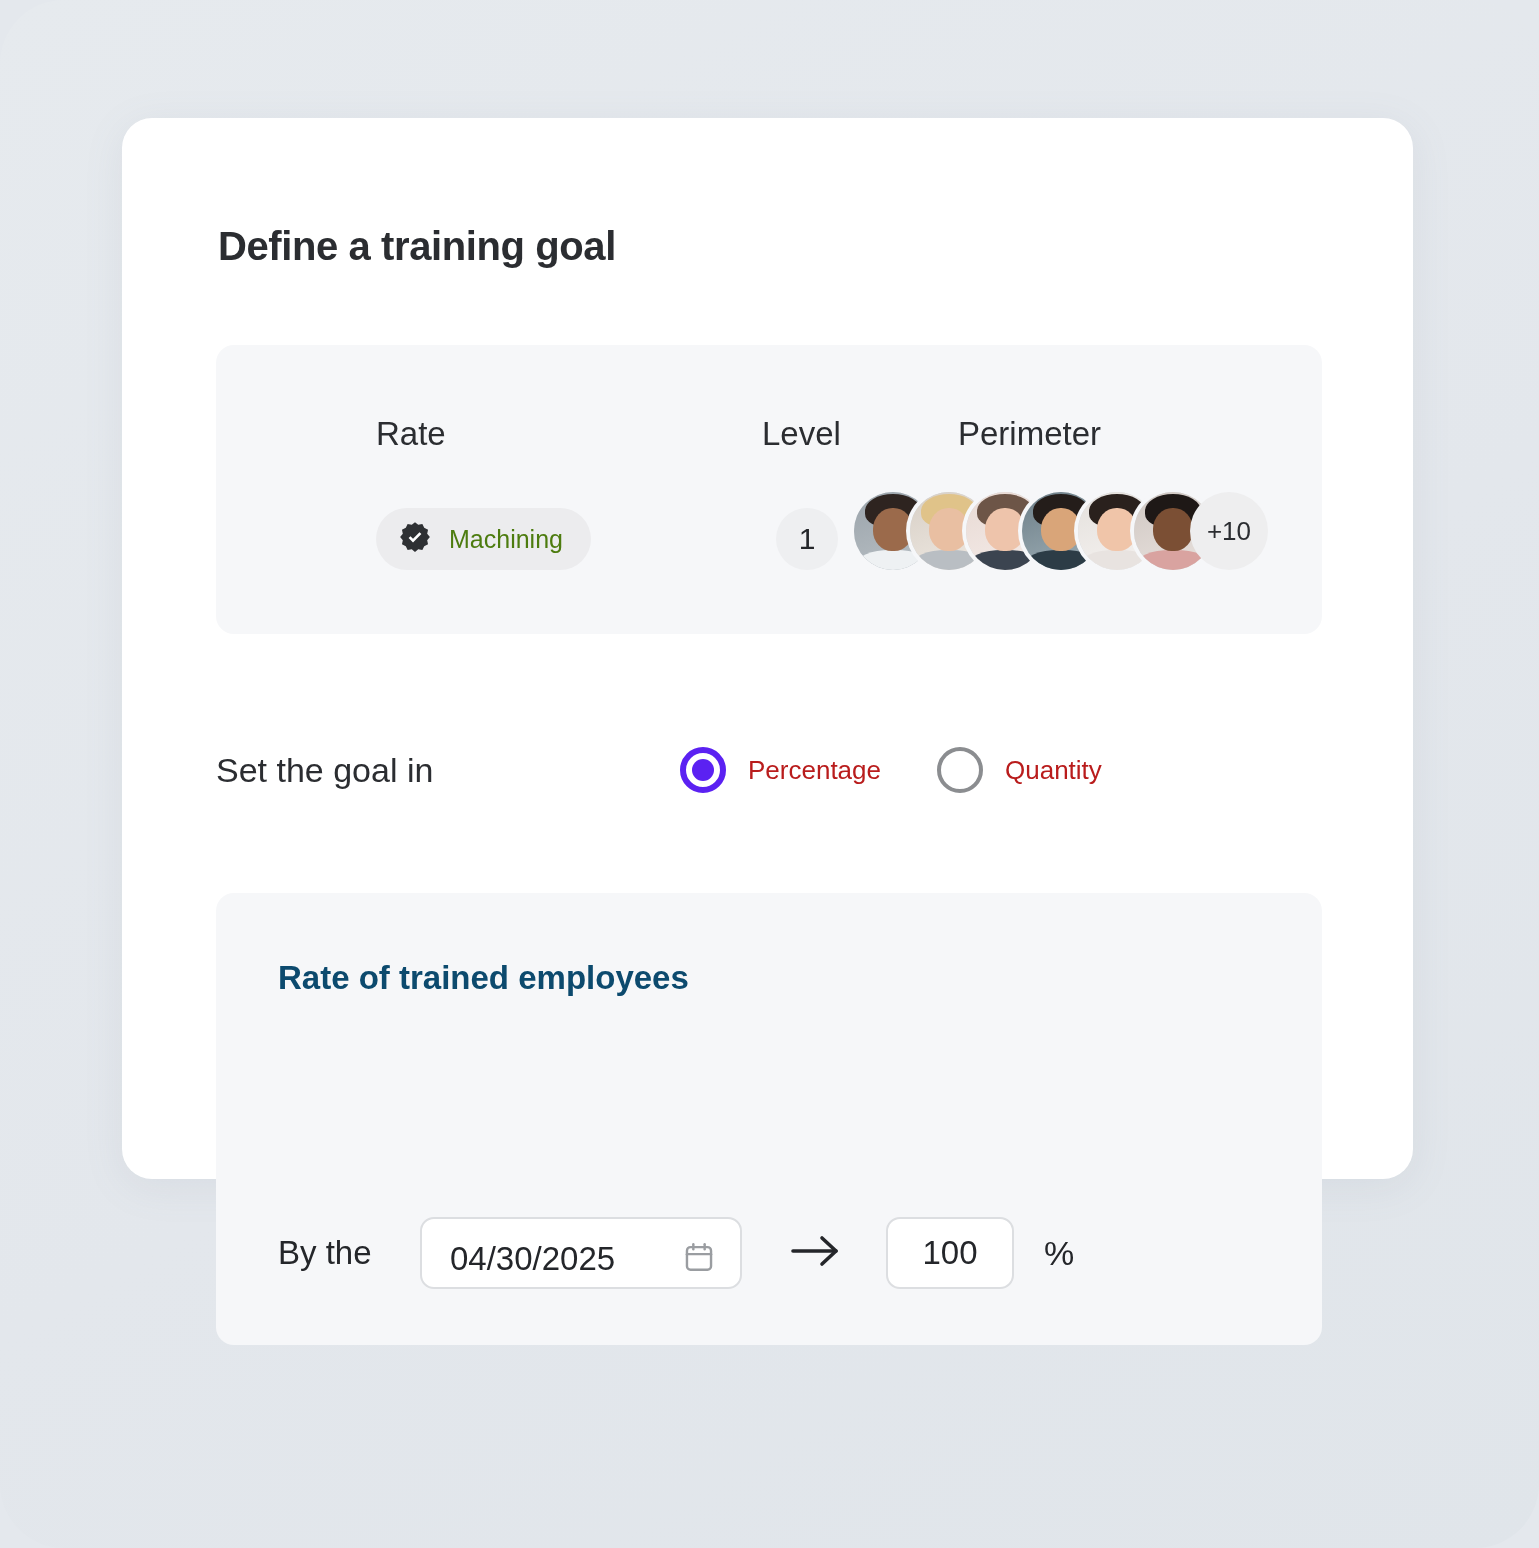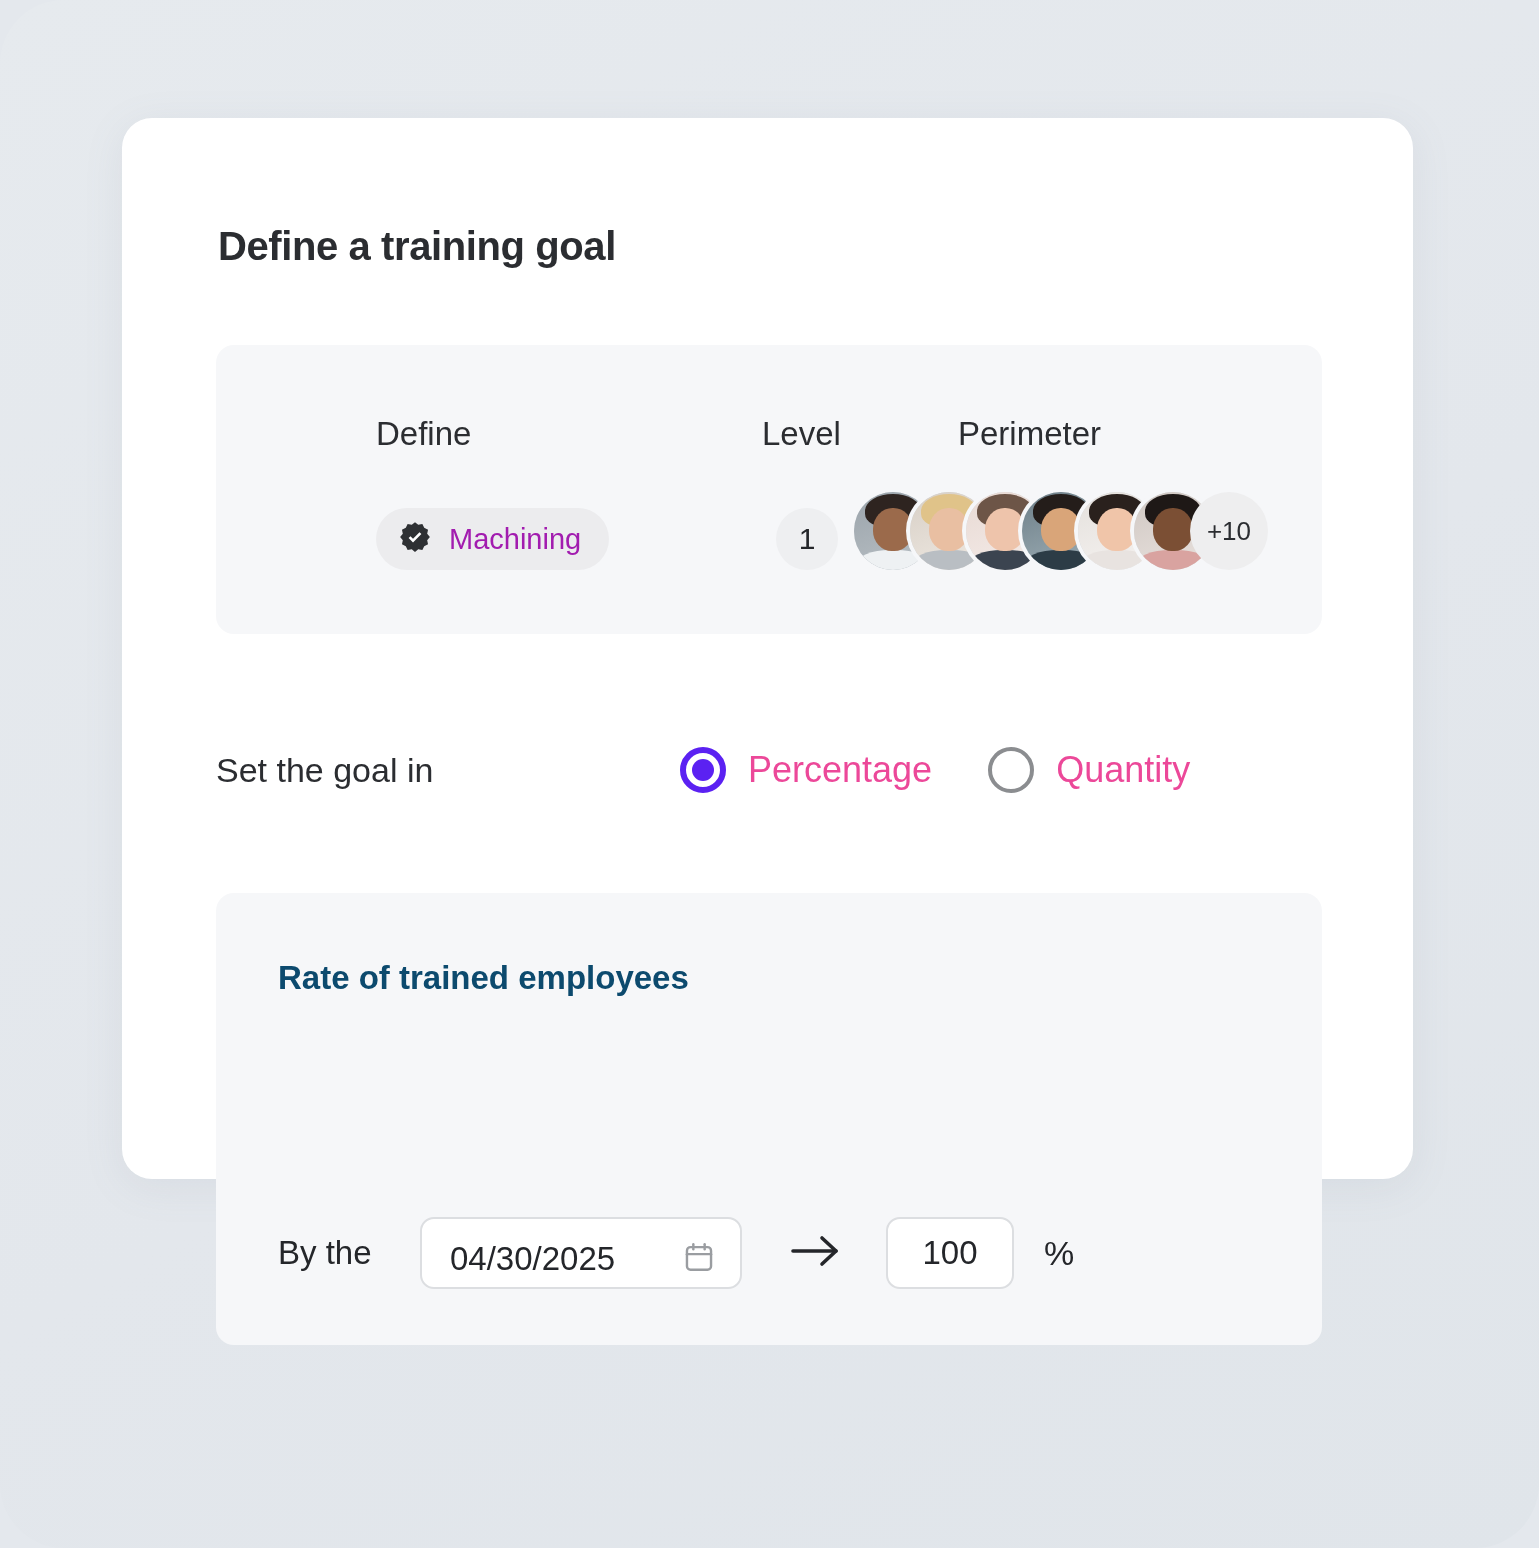--- a/index.html
+++ b/index.html
@@ -87,22 +87,22 @@
     height: 62px;
     padding: 0 28px 0 22px;
     display: flex;
     align-items: center;
     gap: 17px;
     background: #ececee;
     border-radius: 31px;
     box-sizing: border-box;
   }
   .skill-chip .label {
-    font-size: 29px;
-    color: #a21caf;
+    font-size: 25px;
+    color: #4d7c0f;
     white-space: nowrap;
   }
   .badge-icon { display: block; }
 
   .level-badge {
     position: absolute;
     left: 560px;
     top: 163px;
     width: 62px;
     height: 62px;
@@ -209,22 +209,22 @@
     transform: translate(-50%,-50%);
     width: 22px; height: 22px;
     border-radius: 50%;
     background: #5b21f2;
   }
   .radio.off {
     border: 4px solid #8b8d90;
     background: #ffffff;
   }
   .radio-label {
-    font-size: 36px;
-    color: #ec4899;
+    font-size: 26px;
+    color: #b91c1c;
     white-space: nowrap;
   }
 
   
   .rate-title {
     position: absolute;
     left: 62px;
     top: 66px;
     font-size: 33px;
     font-weight: bold;
@@ -305,21 +305,21 @@
 <body>
 
 <div class="backdrop">
 
   <div class="card">
 
     <div class="card-title">Define a training goal</div>
 
     <div class="panel panel-skill">
 
-      <div class="col-head head-skill">Define</div>
+      <div class="col-head head-skill">Rate</div>
       <div class="col-head head-level">Level</div>
       <div class="col-head head-perimeter">Perimeter</div>
 
       <div class="skill-chip">
         <span class="badge-icon">
           <svg width="34" height="34" viewBox="0 0 24 24">
             <path fill="#2e3033" d="M12 1.5l2.3 1.9 2.9-.6 1.3 2.7 2.7 1.3-.6 2.9 1.9 2.3-1.9 2.3.6 2.9-2.7 1.3-1.3 2.7-2.9-.6L12 22.5l-2.3-1.9-2.9.6-1.3-2.7-2.7-1.3.6-2.9L1.5 12l1.9-2.3-.6-2.9 2.7-1.3 1.3-2.7 2.9.6z"></path>
             <path fill="#ffffff" d="M10.6 15.8l-3.1-3.1 1.3-1.3 1.8 1.8 4.6-4.6 1.3 1.3z"></path>
           </svg>
         </span>

